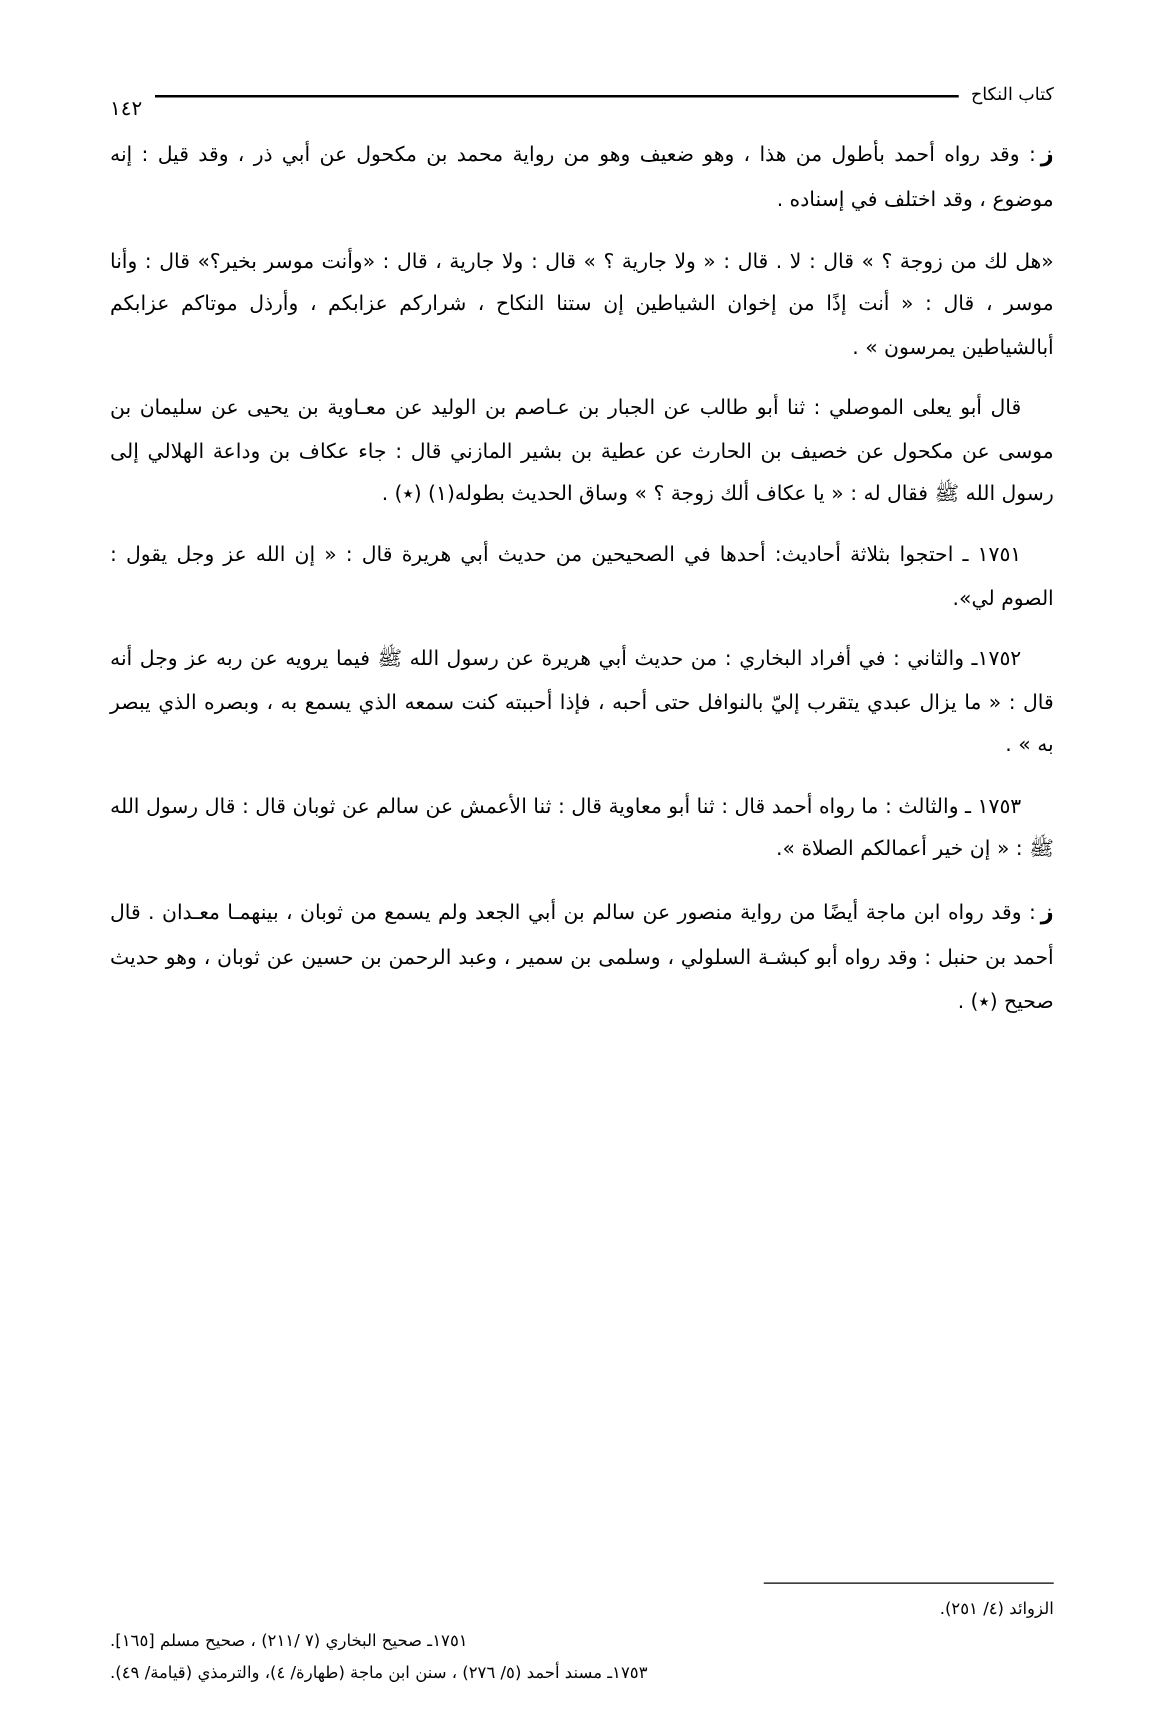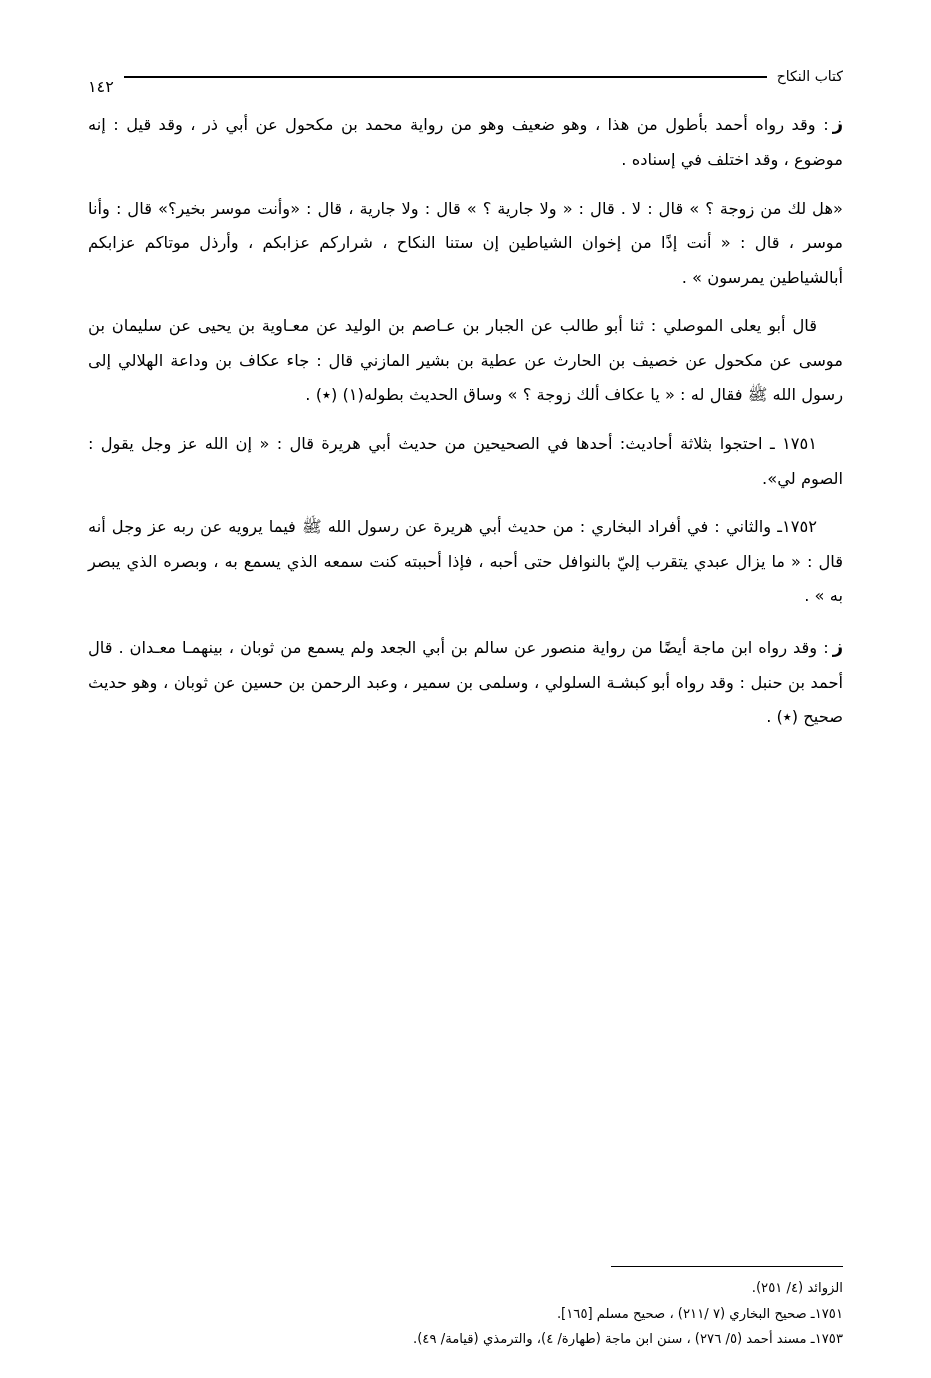--- a/index.html
+++ b/index.html
@@ -104,21 +104,21 @@
   }
   .fn-line {
     margin: 0;
     text-align: justify;
   }
   .fn-cont {
     text-align: right;
     margin: 0;
     padding-left: 92px;
   }
-  .fn-item { margin: 0; text-align: right; }
+  .fn-item { margin: 0; text-align: left; }
 </style>
 </head>
 <body>
 
 <div class="page">
 
   <div class="header">
     <span class="header-book">كتاب النكاح</span>
     <span class="header-rule"></span>
     <span class="header-page">١٤٢</span>
@@ -132,20 +132,21 @@
 
     <p class="para b1">«هل لك من زوجة ؟ » قال : لا . قال : « ولا جارية ؟ » قال : ولا جارية ، قال : «وأنت موسر بخير؟»  قال : وأنا موسر ، قال : « أنت إذًا من إخوان الشياطين إن ستنا النكاح ، شراركم عزابكم ، وأرذل موتاكم عزابكم أبالشياطين  يمرسون » .</p>
 
     <p class="para b3 indent">قال أبو يعلى الموصلي : ثنا أبو طالب عن الجبار بن عـاصم بن الوليد عن معـاوية بن يحيى عن سليمان بن موسى عن مكحول عن خصيف بن الحارث عن عطية بن بشير المازني قال : جاء عكاف بن وداعة الهلالي إلى رسول الله ﷺ فقال له : « يا عكاف ألك زوجة ؟ » وساق الحديث بطوله(١) (٭) .</p>
 
     <p class="para b4 indent">١٧٥١ ـ احتجوا بثلاثة أحاديث: أحدها في الصحيحين من حديث أبي هريرة قال : « إن الله عز وجل يقول : الصوم لي».</p>
 
     <p class="para b5 indent">١٧٥٢ـ والثاني : في أفراد البخاري : من حديث أبي هريرة عن رسول الله ﷺ  فيما يرويه عن ربه عز وجل أنه قال : « ما يزال عبدي يتقرب إليّ بالنوافل حتى أحبه ، فإذا أحببته كنت سمعه الذي يسمع به ، وبصره الذي يبصر به » .</p>
 
 
+    <p class="para b7 indent">١٧٥٣ ـ والثالث : ما رواه أحمد قال : ثنا أبو معاوية قال : ثنا الأعمش عن سالم  عن ثوبان قال : قال رسول الله ﷺ  : « إن خير أعمالكم الصلاة ».</p>
 
     <p class="para">
       <span class="marker">ز</span><span>: وقد رواه ابن ماجة أيضًا من رواية منصور عن سالم بن أبي الجعد ولم يسمع من ثوبان ، بينهمـا معـدان . قال أحمد بن حنبل : وقد رواه أبو كبشـة السلولي ، وسلمى بن سمير ، وعبد الرحمن بن حسين عن ثوبان ، وهو حديث صحيح (٭) .</span>
     </p>
 
   </div>
 
   <div class="footnotes">
     <div class="fn-rule"></div>
     <p class="fn-cont">الزوائد (٤/ ٢٥١).</p>

